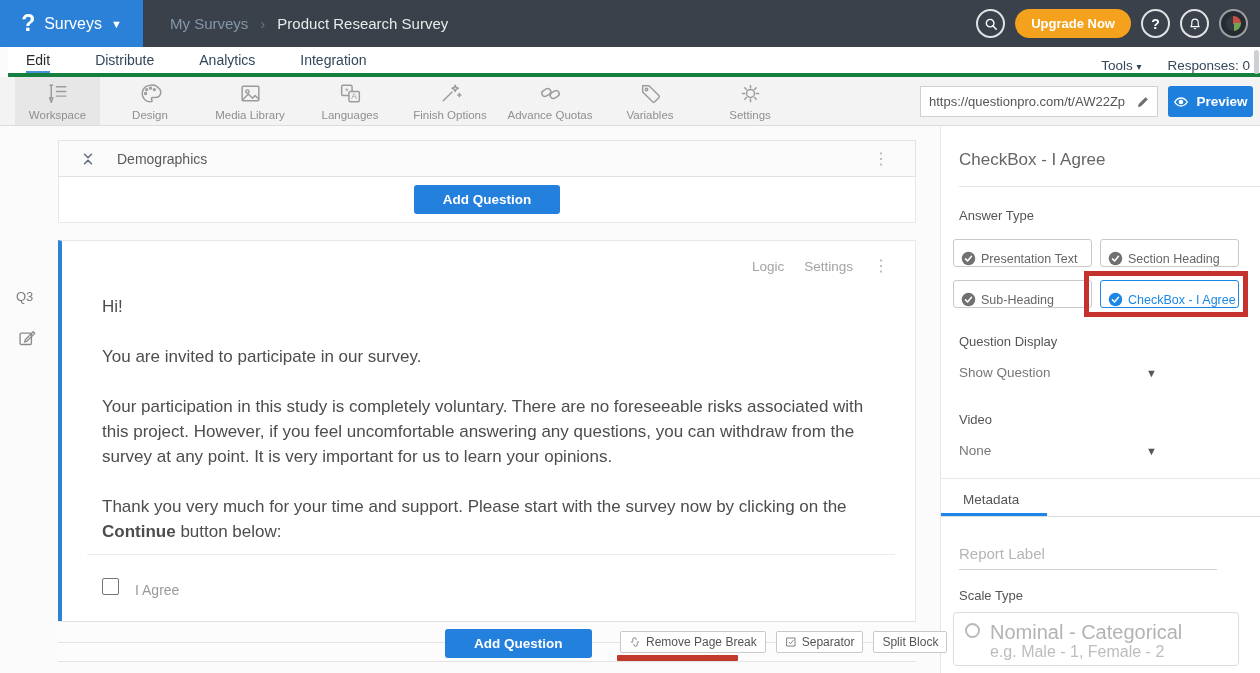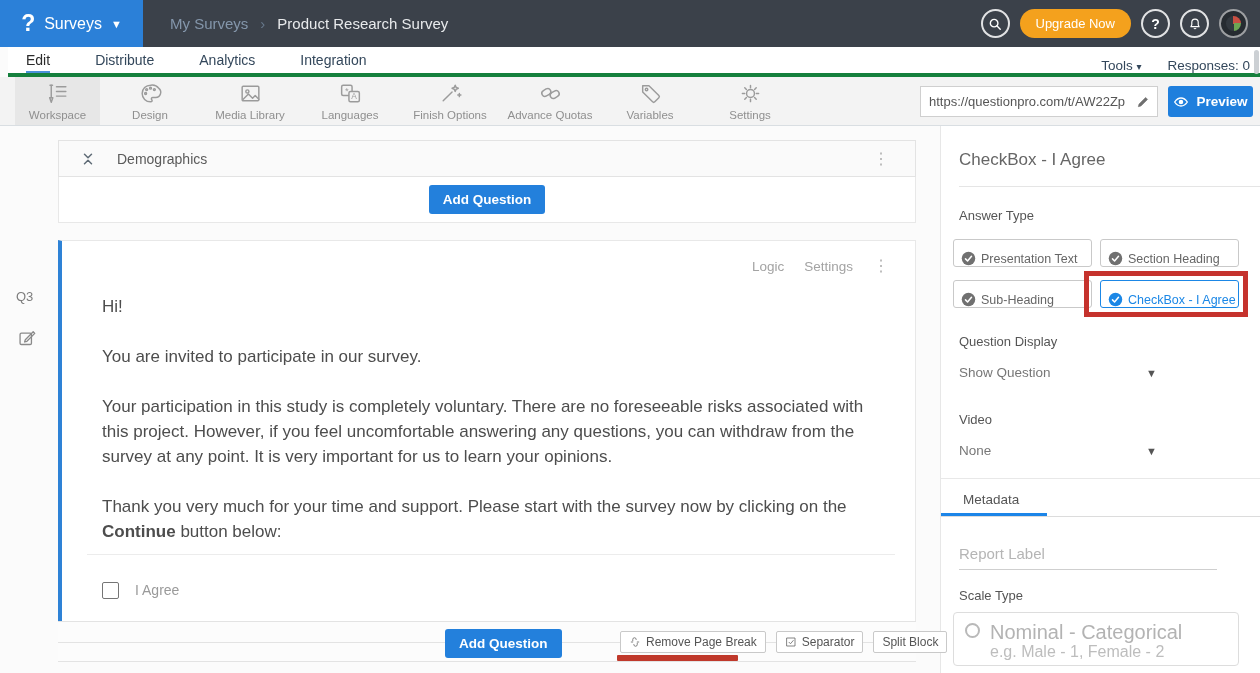--- a/index.html
+++ b/index.html
@@ -12,21 +12,21 @@
   .logo-box{width:143px;height:47px;background:#2b80d8;display:flex;align-items:center;justify-content:center;gap:9px;cursor:pointer}
   .logo-q{color:#fff;font-size:23px;font-weight:bold;line-height:1}
   .logo-text{color:#fff;font-size:16px}
   .logo-caret{color:#fff;font-size:11px}
   .breadcrumb{display:flex;align-items:center;gap:12px;margin-left:27px;font-size:15px}
   .bc-parent{color:#8496ab;cursor:pointer}
   .bc-sep{color:#67788c;font-size:15px}
   .bc-current{color:#e8eaec}
   .topbar-right{margin-left:auto;display:flex;align-items:center;gap:10px;padding-right:12px}
   .circle-btn{width:29px;height:29px;border-radius:50%;border:2px solid rgba(255,255,255,.85);display:flex;align-items:center;justify-content:center;cursor:pointer;color:#fff;font-size:14px;font-weight:bold}
-  .upgrade-btn{height:29px;padding:0 16px;border-radius:15px;background:#f4a11d;color:#fff;font-size:13px;font-weight:normal;display:flex;align-items:center;cursor:pointer;border:none}
+  .upgrade-btn{height:29px;padding:0 16px;border-radius:15px;background:#f4a11d;color:#fff;font-size:13px;font-weight:bold;display:flex;align-items:center;cursor:pointer;border:none}
   .avatar{width:29px;height:29px;border-radius:50%;border:2px solid rgba(255,255,255,.55);background:#262b31;display:flex;align-items:center;justify-content:center;overflow:hidden;cursor:pointer}
   .avatar-inner{width:15px;height:15px;border-radius:50%;background:conic-gradient(#c94f43 0 90deg,#6da554 90deg 180deg,#32383f 180deg 360deg)}
 
   
   .navbar{position:absolute;top:47px;left:8px;width:1260px;height:30px;background:#fff;border-bottom:4px solid #15803d;display:flex;align-items:flex-end}
   .tabs{display:flex;gap:45px;margin-left:18px}
   .tab{font-size:14px;color:#33475b;cursor:pointer;padding:4px 0 3px}
   .tab.active{color:#2b2b2b;border-bottom:2px solid #4a90d9}
   .navbar-right{margin-left:auto;display:flex;align-items:center;gap:26px;margin-right:18px;font-size:13.5px;color:#33475b}
   .tools{cursor:pointer}
@@ -50,31 +50,31 @@
   
   .q-num{position:absolute;left:16px;top:289px;font-size:13px;color:#7d7d7d}
   .q-edit{position:absolute;left:17px;top:327px;cursor:pointer}
 
   
   .section-head{position:absolute;left:58px;top:140px;width:858px;height:37px;background:#fafafa;border:1px solid #e3e3e3;display:flex;align-items:center}
   .collapse{margin-left:22px;cursor:pointer}
   .section-title{margin-left:22px;font-size:14px;color:#5a5a5a}
   .kebab{margin-left:auto;margin-right:26px;color:#b3b3b3;font-size:16px;cursor:pointer;line-height:1}
   .addq-strip{position:absolute;left:58px;top:177px;width:858px;height:46px;background:#fff;border:1px solid #e8e8e8;border-top:none;display:flex;align-items:center;justify-content:center}
-  .btn-blue{background:#2380dc;color:#fff;font-size:13.5px;font-weight:bold;border:none;border-radius:3px;padding:7px 14px;cursor:pointer}
+  .btn-blue{background:#2380dc;color:#fff;font-size:13.5px;font-weight:bold;border:none;border-radius:3px;padding:7px 29px;cursor:pointer}
 
   
   .question-card{position:absolute;left:58px;top:240px;width:858px;height:382px;background:#fff;border:1px solid #e8e8e8;border-left:4px solid #2e82d6}
   .card-meta{position:absolute;top:17px;right:26px;display:flex;align-items:center;gap:20px}
   .meta-link{font-size:13.5px;color:#a3a3a3;cursor:pointer}
   .card-body{padding:53px 44px 0 40px;font-size:17px;color:#4d4d4d;line-height:25px}
   .card-body p{margin:0;max-width:778px}
   .card-body p + p{margin-top:25px}
   .card-divider{border:0;border-top:1px solid #ececec;margin:10px 0 0 -15px;width:808px}
-  .agree-row{display:flex;align-items:center;gap:16px;margin-top:23px}
+  .agree-row{display:flex;gap:16px;margin-top:23px}
   .agree-box{width:17px;height:17px;border:1.5px solid #757575;border-radius:2px;background:#fff;cursor:pointer}
   .agree-label{font-size:14px;color:#9a9a9a}
 
   
   .footer-strip{position:absolute;left:58px;top:621px;width:858px;height:41px;background:#fcfcfc;border-top:1px solid #e3e3e3;border-bottom:1px solid #e3e3e3}
   .footer-strip::before{content:"";position:absolute;left:0;right:0;top:50%;height:1px;background:#e3e3e3}
   .footer-addq{position:absolute;left:387px;top:7px}
   .footer-btns{position:absolute;left:562px;top:9px;display:flex;gap:10px}
   .mini-btn{display:flex;align-items:center;gap:5px;background:#fff;border:1px solid #c9c9c9;border-radius:2px;font-size:12px;color:#555;padding:3px 8px;cursor:pointer;white-space:nowrap;position:relative;z-index:1}
   .mini-btn svg{stroke:#666;fill:none;stroke-width:1.6;stroke-linecap:round;stroke-linejoin:round}

